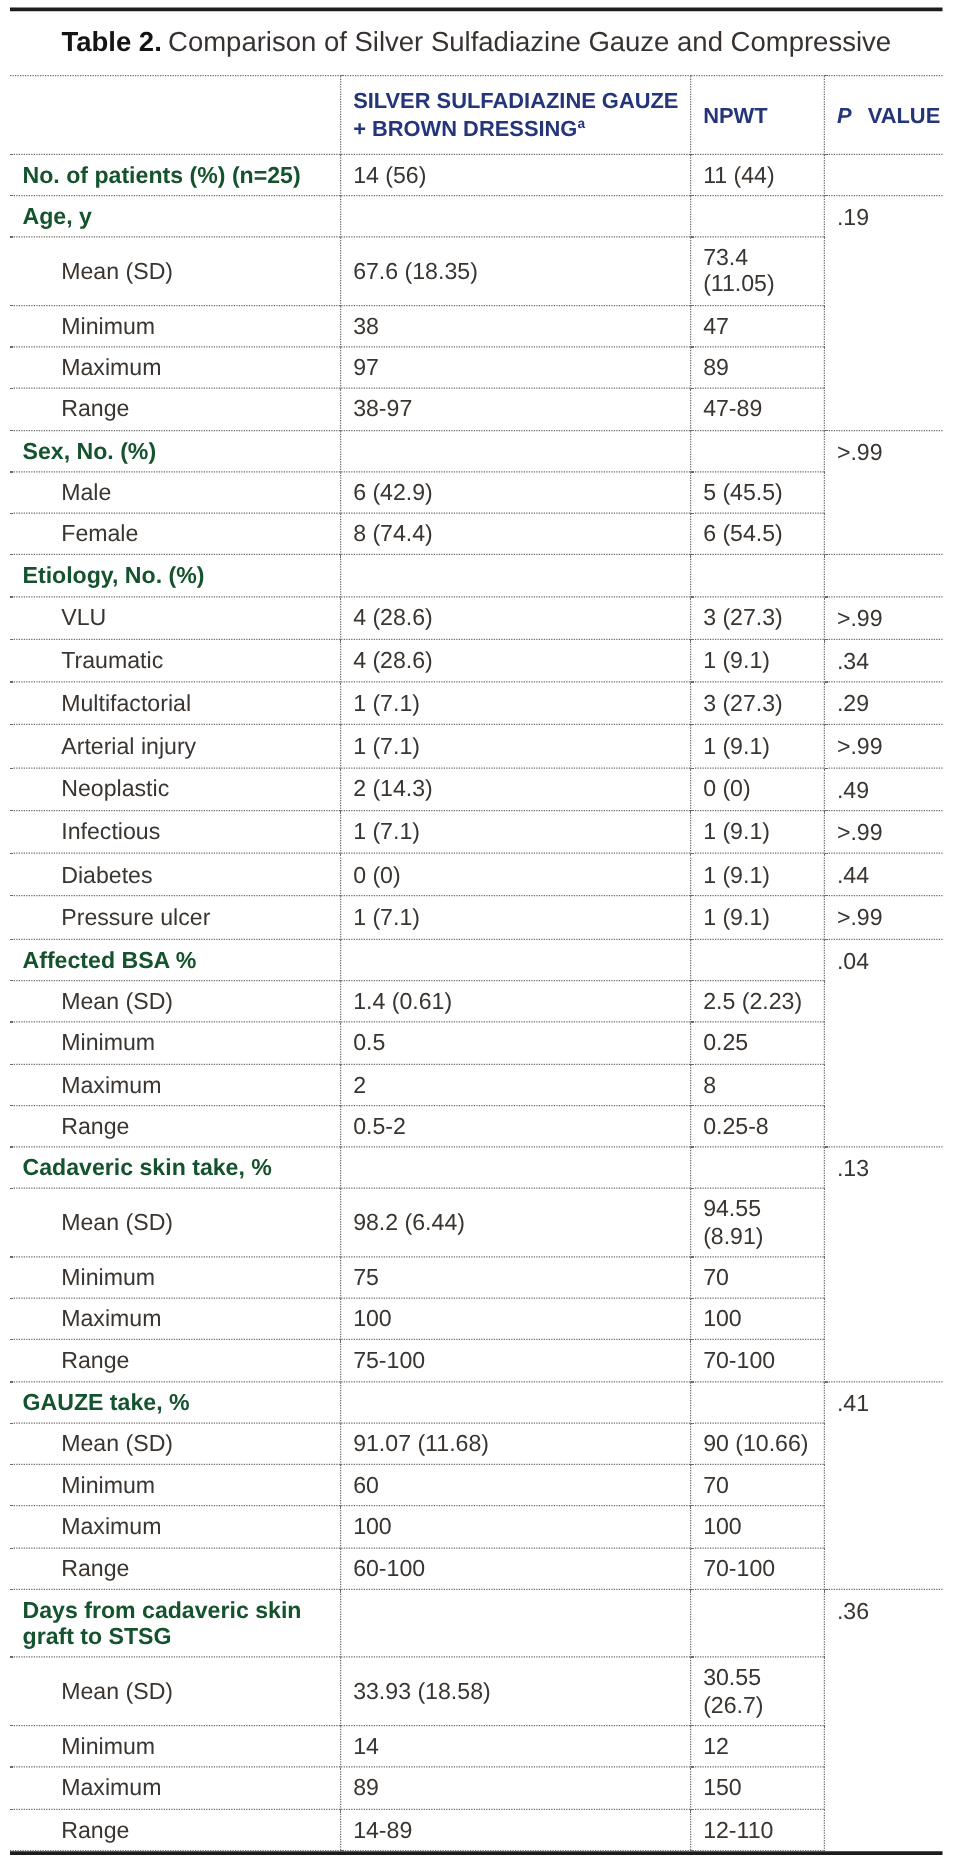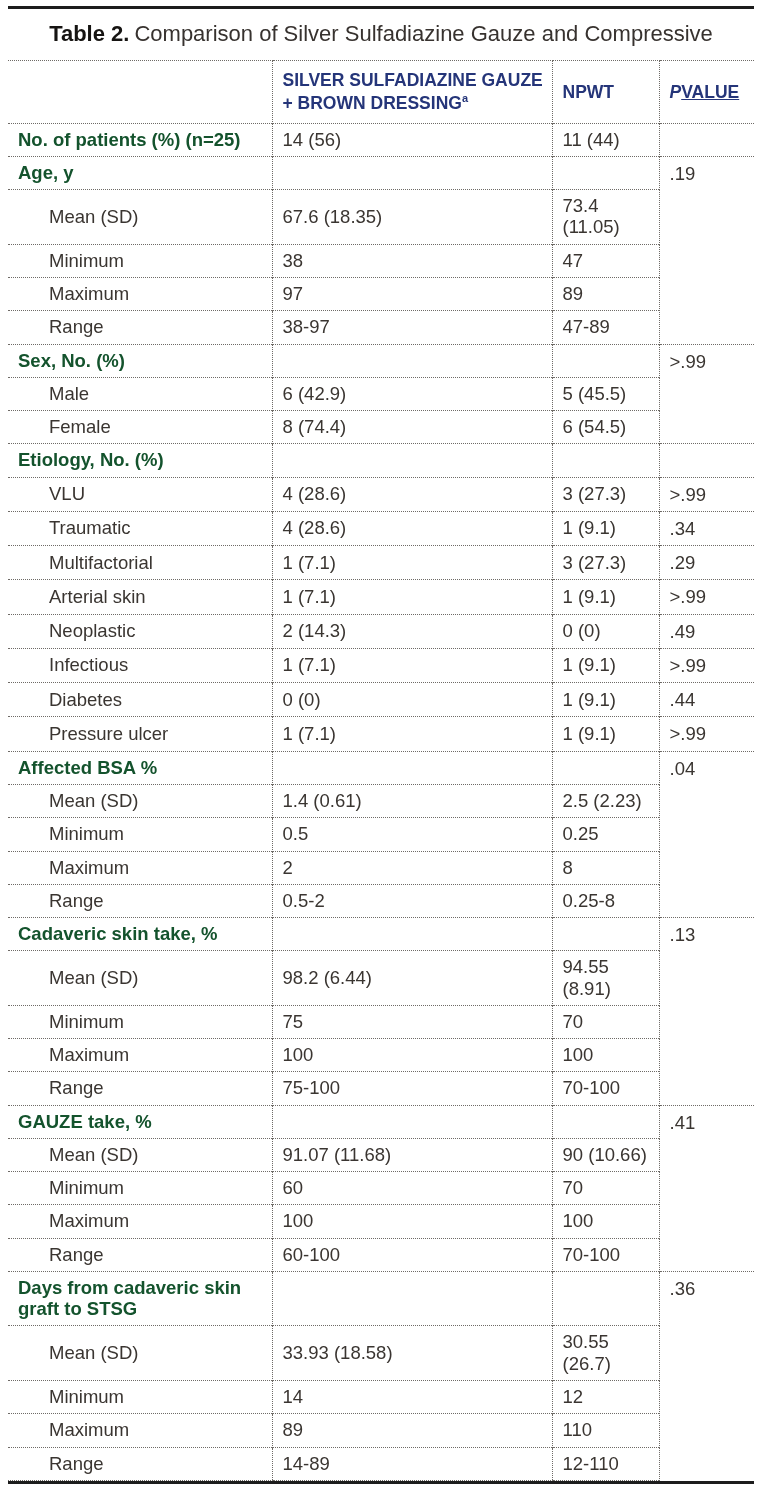--- a/index.html
+++ b/index.html
@@ -55,21 +55,21 @@
     font-size: 17.5px;
     line-height: 1.3;
     vertical-align: middle;
     padding: 8px 8px 8px 10px;
   }
   thead th sup {
     font-size: 11px;
     line-height: 0;
   }
   .pv-italic { font-style: italic; }
-  .pv-rest { margin-left: 0; text-decoration: underline; }
+  .pv-rest { margin-left: 13px; }
 
   tbody td {
     font-size: 18.5px;
     line-height: 1.15;
     padding: 5px 8px 6px 10px;
     vertical-align: middle;
     color: #3a3531;
   }
   tbody td.c1.section {
     font-weight: bold;
@@ -177,21 +177,21 @@
             <td class="c3">1 (9.1)</td>
             <td class="c4">.34</td>
           </tr>
           <tr>
             <td class="c1 sub">Multifactorial</td>
             <td class="c2">1 (7.1)</td>
             <td class="c3">3 (27.3)</td>
             <td class="c4">.29</td>
           </tr>
           <tr>
-            <td class="c1 sub">Arterial skin</td>
+            <td class="c1 sub">Arterial injury</td>
             <td class="c2">1 (7.1)</td>
             <td class="c3">1 (9.1)</td>
             <td class="c4">&gt;.99</td>
           </tr>
           <tr>
             <td class="c1 sub">Neoplastic</td>
             <td class="c2">2 (14.3)</td>
             <td class="c3">0 (0)</td>
             <td class="c4">.49</td>
           </tr>
@@ -303,21 +303,21 @@
             <td class="c3">30.55 (26.7)</td>
           </tr>
           <tr>
             <td class="c1 sub">Minimum</td>
             <td class="c2">14</td>
             <td class="c3">12</td>
           </tr>
           <tr>
             <td class="c1 sub">Maximum</td>
             <td class="c2">89</td>
-            <td class="c3">110</td>
+            <td class="c3">150</td>
           </tr>
           <tr>
             <td class="c1 sub">Range</td>
             <td class="c2">14-89</td>
             <td class="c3">12-110</td>
           </tr>
         </tbody>
     </table>
 
   </div>

